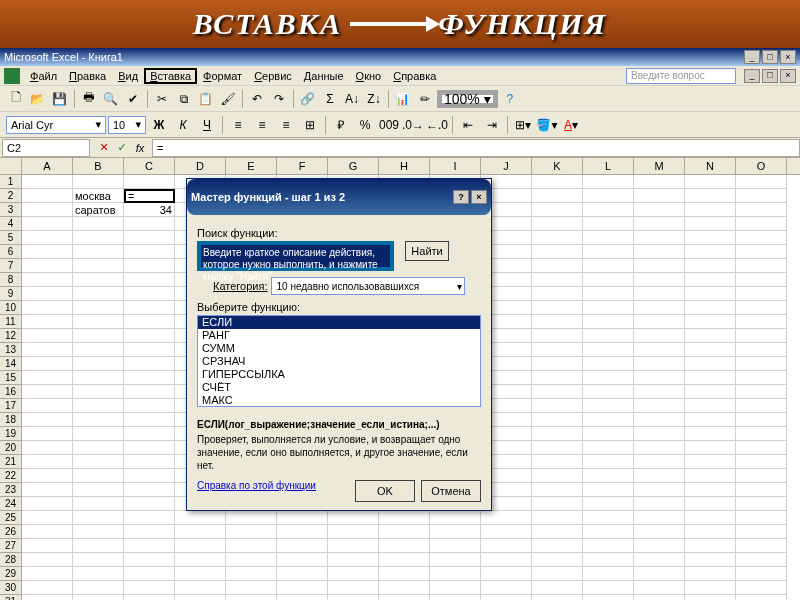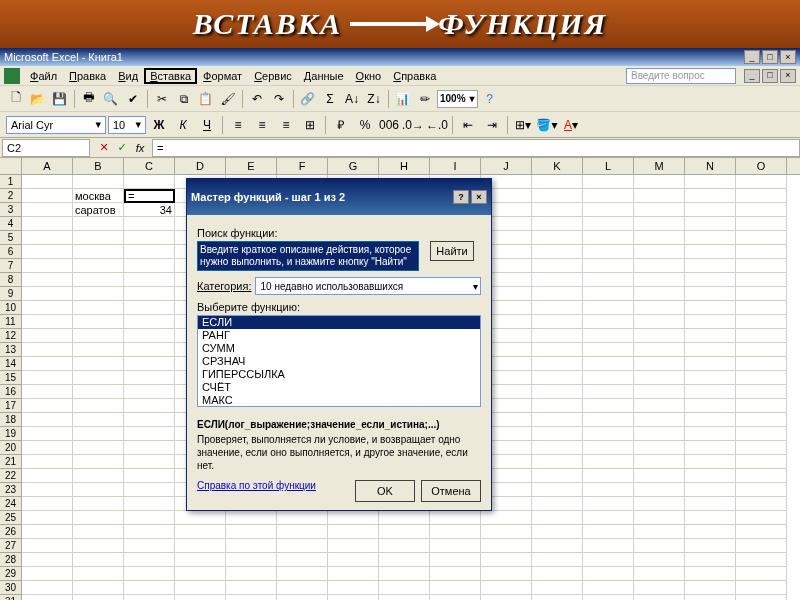--- a/index.html
+++ b/index.html
@@ -19,21 +19,21 @@
   .menu-item { padding: 2px 6px; cursor: default; }
   .menu-item u { text-decoration: underline; }
   .menu-highlighted { border: 2px solid #000; padding: 0 4px; }
   .menubar .spacer { flex: 1; }
   .question-box { width: 110px; height: 16px; border: 1px solid #7a96df; background: #fff; font-size: 10px; color: #999; padding: 0 4px; display: flex; align-items: center; }
   .mini-btns { display: flex; margin-left: 6px; }
   
   .toolbar { height: 26px; background: #ece9d8; display: flex; align-items: center; padding: 2px 6px; gap: 2px; border-bottom: 1px solid #d4d0c8; }
   .tb-btn { width: 20px; height: 20px; display: flex; align-items: center; justify-content: center; font-size: 12px; cursor: default; }
   .tb-sep { width: 1px; height: 18px; background: #aca899; margin: 0 2px; }
-  .zoom-box { border: 1px solid #a3a3a3; background: #fff; font-size: 10px; padding: 1px 2px; display: flex; align-items: center; height: 18px; font-weight: bold; }
+  .zoom-box { border: 5px solid #a3a3a3; background: #fff; font-size: 14px; padding: 1px 2px; display: flex; align-items: center; height: 18px; }
   
   .fmtbar { height: 26px; background: #ece9d8; display: flex; align-items: center; padding: 2px 6px; gap: 2px; border-bottom: 1px solid #aca899; }
   .font-box { border: 1px solid #7a96df; background: #fff; font-size: 11px; padding: 1px 4px; height: 18px; display: flex; align-items: center; }
   .fmt-btn { width: 22px; height: 20px; display: flex; align-items: center; justify-content: center; font-size: 12px; cursor: default; }
   
   .formula-row { height: 20px; background: #ece9d8; display: flex; align-items: center; border-bottom: 1px solid #aca899; }
   .name-box { width: 88px; height: 18px; border: 1px solid #aca899; background: #fff; font-size: 11px; padding: 0 4px; display: flex; align-items: center; margin: 0 2px; }
   .fx-controls { display: flex; align-items: center; gap: 2px; padding: 0 4px; }
   .fx-btn { width: 16px; height: 16px; display: flex; align-items: center; justify-content: center; font-size: 11px; }
   .formula-input { flex: 1; height: 18px; border: 1px solid #aca899; background: #fff; font-size: 11px; padding: 0 4px; display: flex; align-items: center; }
@@ -43,27 +43,27 @@
   .corner { width: 22px; border-right: 1px solid #aca899; background: #ece9d8; }
   .col-h { width: 51px; border-right: 1px solid #aca899; text-align: center; font-size: 11px; line-height: 17px; background: #ece9d8; cursor: default; }
   .rows { }
   .row { display: flex; height: 14px; }
   .row-h { width: 22px; border-right: 1px solid #aca899; border-bottom: 1px solid #aca899; text-align: center; font-size: 10px; line-height: 14px; background: #ece9d8; cursor: default; }
   .cell { width: 51px; border-right: 1px solid #d4d0c8; border-bottom: 1px solid #d4d0c8; font-size: 11px; line-height: 14px; padding: 0 2px; overflow: hidden; white-space: nowrap; }
   .cell.ra { text-align: right; }
   .cell.active { border: 2px solid #000; line-height: 11px; }
   
   .dialog { position: absolute; left: 186px; top: 178px; width: 306px; background: #ece9d8; border: 1px solid #0a246a; box-shadow: 2px 2px 6px rgba(0,0,0,0.4); font-size: 11px; }
-  .dlg-title { height: 18px; background: linear-gradient(#0a246a, #3a6ea5); color: #fff; display: flex; align-items: center; padding: 18px 4px; font-weight: bold; }
+  .dlg-title { height: 18px; background: linear-gradient(#0a246a, #3a6ea5); color: #fff; display: flex; align-items: center; padding: 18px 4px; font-weight: bold; border-radius: 8px; }
   .dlg-title .spacer { flex: 1; }
   .dlg-body { padding: 8px 10px; }
   .dlg-label { margin: 4px 0 2px; }
-  .dlg-textarea { width: 222px; height: 30px; background: #0a246a; color: #fff; border: 1px solid #0369a1; font-size: 10px; padding: 2px; display: inline-block; vertical-align: top; line-height: 1.2; }
+  .dlg-textarea { width: 197px; height: 30px; background: #0a246a; color: #fff; border: 4px solid #0369a1; font-size: 10px; padding: 2px; display: inline-block; vertical-align: top; line-height: 1.2; }
   .dlg-find { display: inline-block; width: 44px; height: 20px; border: 1px solid #404040; background: #ece9d8; text-align: center; line-height: 18px; margin-left: 8px; vertical-align: top; cursor: default; }
-  .dlg-cat-row { display: flex; align-items: center; margin: 6px 0; }
+  .dlg-cat-row { display: flex; align-items: center; margin: 6px 16px; }
   .dlg-select { flex: 1; height: 18px; border: 1px solid #7a96df; background: #fff; display: flex; align-items: center; padding: 0 4px; font-size: 10px; margin-left: 4px; position: relative; }
   .dlg-select::after { content: "▾"; position: absolute; right: 2px; font-size: 10px; }
   .dlg-list { width: 100%; height: 92px; border: 1px solid #7a96df; background: #fff; overflow: hidden; }
   .dlg-list-item { padding: 0 4px; font-size: 11px; line-height: 13px; cursor: default; }
   .dlg-list-item.selected { background: #0a246a; color: #fff; }
   .dlg-sig { font-weight: bold; margin-top: 12px; font-size: 10px; }
   .dlg-desc { font-size: 10px; margin: 3px 0 8px; line-height: 1.3; }
   .dlg-link { color: #0000cc; text-decoration: underline; font-size: 10px; cursor: pointer; }
   .dlg-footer { display: flex; align-items: flex-start; margin-top: 6px; }
   .dlg-footer .spacer { flex: 1; }
@@ -148,21 +148,21 @@
       <u>Ч</u>
     </span>
   <span class="tb-sep"></span>
   <span class="fmt-btn">≡</span>
   <span class="fmt-btn">≡</span>
   <span class="fmt-btn">≡</span>
   <span class="fmt-btn">⊞</span>
   <span class="tb-sep"></span>
   <span class="fmt-btn">₽</span>
   <span class="fmt-btn">%</span>
-  <span class="fmt-btn">006</span>
+  <span class="fmt-btn">009</span>
   <span class="fmt-btn">.0→</span>
   <span class="fmt-btn">←.0</span>
   <span class="tb-sep"></span>
   <span class="fmt-btn">⇤</span>
   <span class="fmt-btn">⇥</span>
   <span class="tb-sep"></span>
   <span class="fmt-btn">⊞▾</span>
   <span class="fmt-btn">🪣▾</span>
   <span class="fmt-btn"><span style="color:red"><u>A</u></span>▾</span>
 </div>

